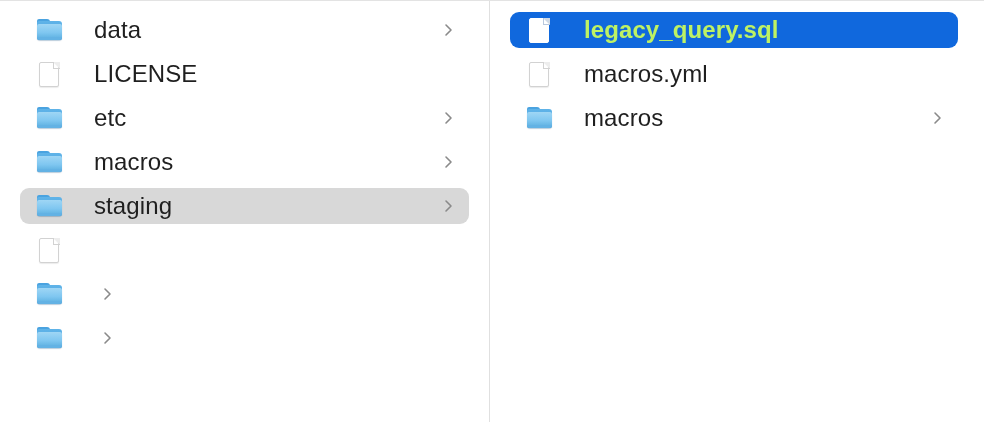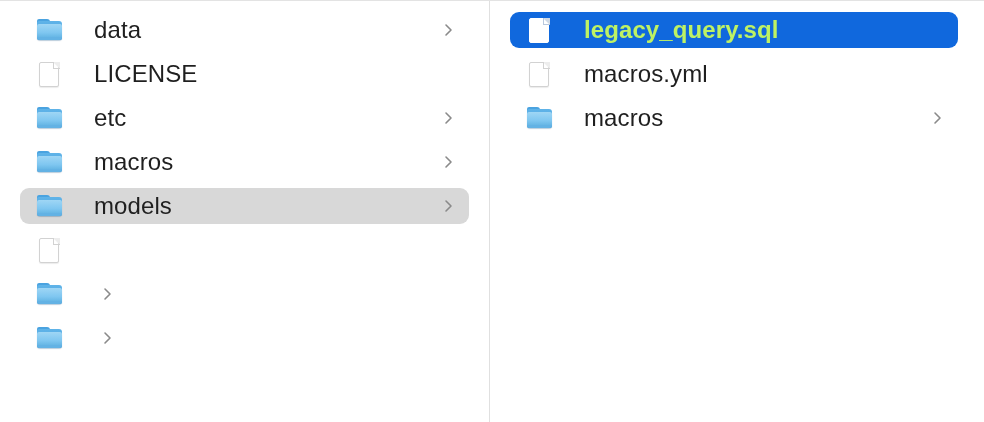--- a/index.html
+++ b/index.html
@@ -253,21 +253,21 @@
           </svg>
         </span>
       </div>
       <div class="row sel-grey">
         <span class="icon folder">
           <span class="tab"></span>
           <span class="back"></span>
           <span class="front"></span>
           <span class="lip"></span>
         </span>
-        <span class="label">models</span>
+        <span class="label">staging</span>
         <span class="chevron">
           <svg width="12" height="18" viewBox="0 0 12 18">
             <path d="M3 4 L8 9 L3 14" fill="none" stroke-width="1.6" stroke-linecap="round" stroke-linejoin="round"></path>
           </svg>
         </span>
       </div>
       <div class="row">
         <span class="icon doc">
           <span class="page"></span>
           <span class="fold"></span>

